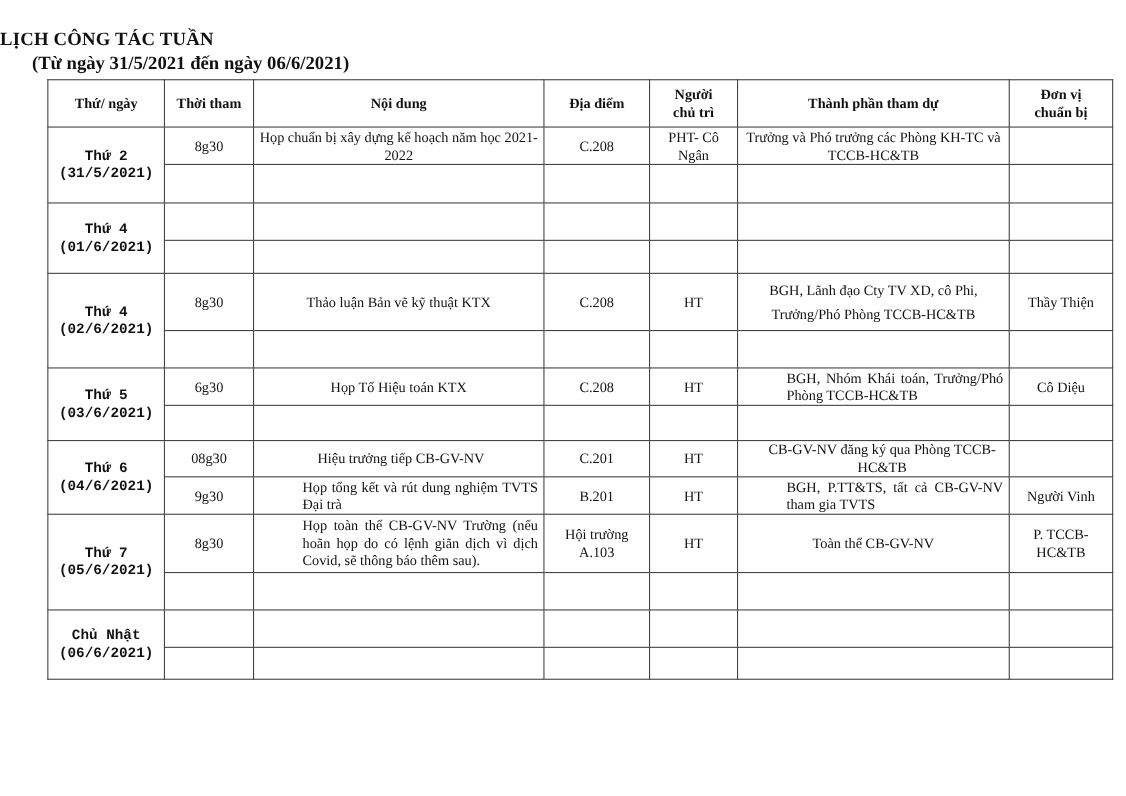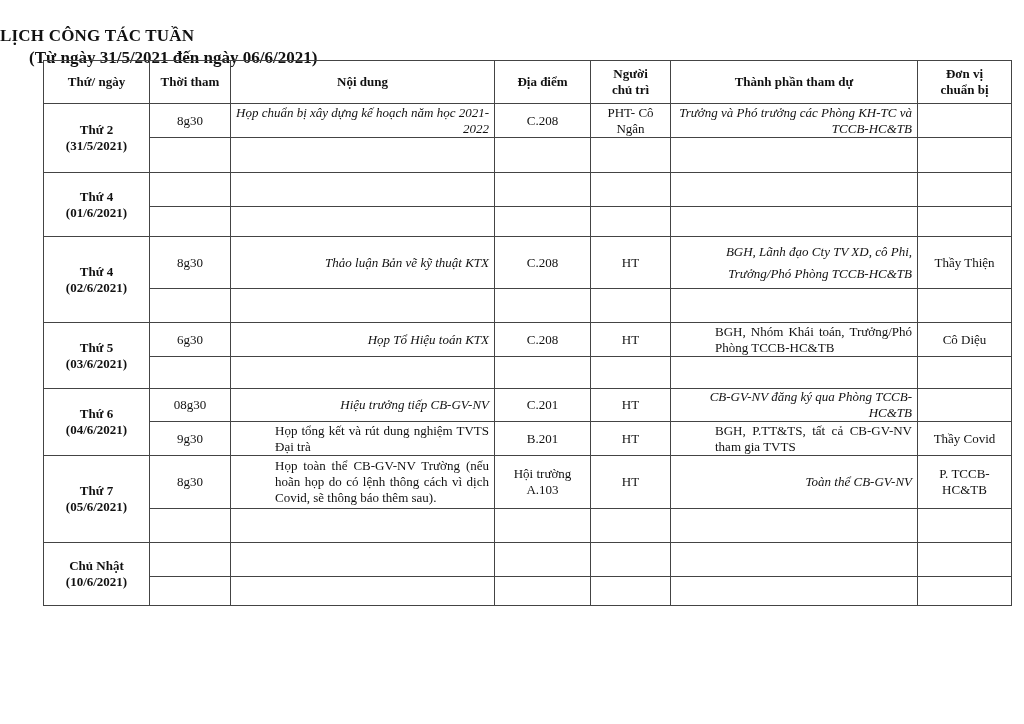--- a/index.html
+++ b/index.html
@@ -1,29 +1,29 @@
 <!DOCTYPE html>
 <html><head>
 <meta charset="utf-8">
 <style>
   html, body { margin:0; padding:0; background:#ffffff; }
   body { width:1024px; height:724px; position:relative; overflow:hidden;
          font-family:"Liberation Serif", "DejaVu Serif", serif; color:#111; }
   .title { position:absolute; left:0; width:1024px; text-align:left; font-weight:bold; }
   .t1 { top:26px; font-size:17px; letter-spacing:0.2px; }
   .t2 { top:48px; font-size:17px;margin-left:29px; }
-  table { position:absolute; left:43px; top:60px; border-collapse:collapse; table-layout:fixed;
+  table { position:absolute; left:43px; top:72px; border-collapse:collapse; table-layout:fixed;
           border:1.5px solid #555; }
   td, th { border:1px solid #444; padding:0 5px; font-size:13px; line-height:16px; vertical-align:middle; overflow:hidden; }
   th { font-weight:bold; text-align:center; font-size:13px; }
   td.day { font-weight:bold; text-align:center; }
   td.c { text-align:center; }
-  td.l { text-align:right;font-style:italic; }
+  td.l { text-align:center; }
   td.j { text-align:justify; text-align-last:left;padding-left:44px; }
-  .day span { display:block; }
+  .day span { display:block;font-family:Liberation Mono, monospace; }
 </style>
 </head>
 <body>
 
 <div class="title t1">LỊCH CÔNG TÁC TUẦN</div>
 <div class="title t2">(Từ ngày 31/5/2021 đến ngày 06/6/2021)</div>
 
 <table>
   <colgroup>
     <col style="width:106px">
@@ -148,48 +148,48 @@
       <td class="c">HT</td>
       <td class="l" style="padding-left:21px">CB-GV-NV đăng ký qua Phòng TCCB-HC&amp;TB</td>
       <td class="c"></td>
     </tr>
     <tr style="height:34px">
       <td class="c">9g30</td>
       <td class="j">Họp tổng kết và rút dung nghiệm TVTS Đại trà</td>
       <td class="c">B.201</td>
       <td class="c">HT</td>
       <td class="j">BGH, P.TT&amp;TS, tất cả CB-GV-NV tham gia TVTS</td>
-      <td class="c">Thầy Covid</td>
+      <td class="c">Người Vinh</td>
     </tr>
 
     <tr style="height:53px">
       <td rowspan="2" class="day">
           <span>Thứ 7</span>
           <span>(05/6/2021)</span>
         </td>
       <td class="c">8g30</td>
-      <td class="j" style="vertical-align:top;padding-top:2px">Họp toàn thể CB-GV-NV Trường (nếu hoãn họp do có lệnh thông cách vì dịch Covid, sẽ thông báo thêm sau).</td>
+      <td class="j" style="vertical-align:top;padding-top:2px">Họp toàn thể CB-GV-NV Trường (nếu hoãn họp do có lệnh giãn dịch vì dịch Covid, sẽ thông báo thêm sau).</td>
       <td class="c" style="padding:0 14px">Hội trường A.103</td>
       <td class="c">HT</td>
       <td class="l">Toàn thể CB-GV-NV</td>
       <td class="c" style="padding:0 14px">P. TCCB-HC&amp;TB</td>
     </tr>
     <tr style="height:34px">
       <td class="c"></td>
       <td class="l"></td>
       <td class="c"></td>
       <td class="c"></td>
       <td class="l"></td>
       <td class="c"></td>
     </tr>
 
     <tr style="height:34px">
       <td rowspan="2" class="day">
           <span>Chủ Nhật</span>
-          <span>(10/6/2021)</span>
+          <span>(06/6/2021)</span>
         </td>
       <td class="c"></td>
       <td class="l"></td>
       <td class="c"></td>
       <td class="c"></td>
       <td class="l"></td>
       <td class="c"></td>
     </tr>
     <tr style="height:29px">
       <td class="c"></td>

